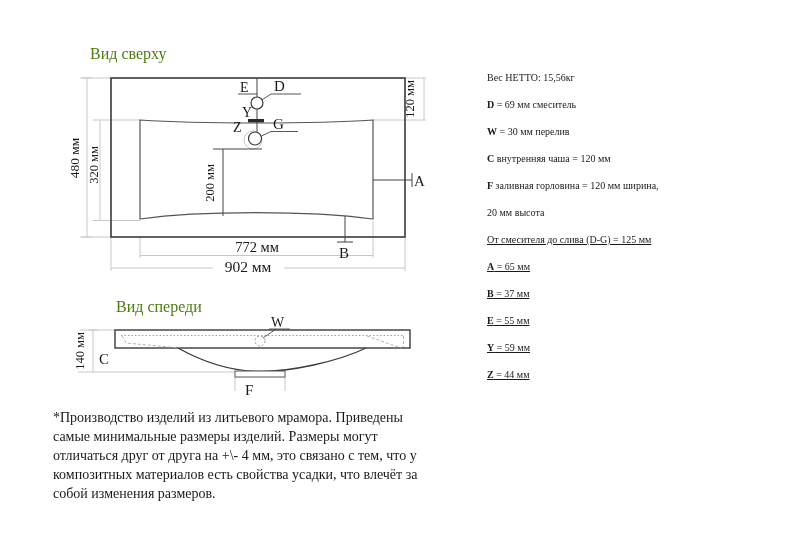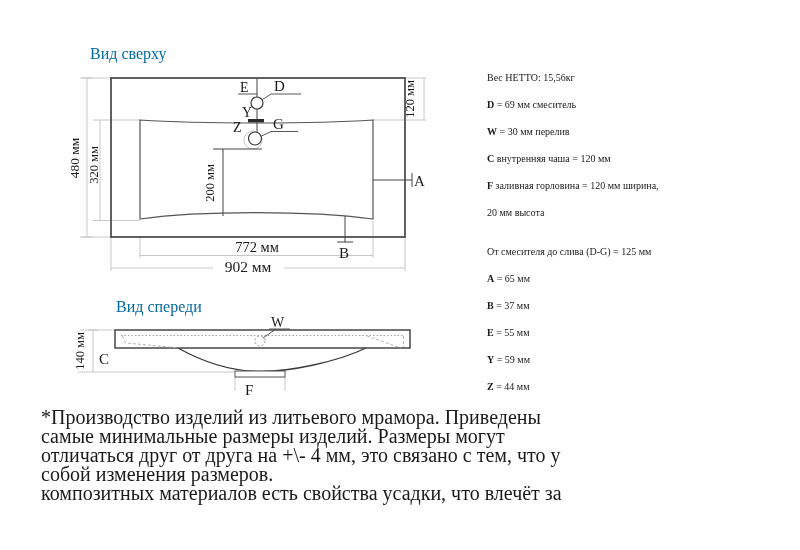--- a/index.html
+++ b/index.html
@@ -1,27 +1,27 @@
 <!DOCTYPE html>
 <html><head>
 <meta charset="utf-8">
 <style>
   html,body{margin:0;padding:0;background:#ffffff;}
   .canvas{position:relative;width:800px;height:550px;background:#ffffff;overflow:hidden;
           font-family:"Liberation Serif", serif;color:#1a1a1a;}
-  .view-title{position:absolute;font-size:16px;color:#0369a1;white-space:nowrap;}
+  .view-title{position:absolute;font-size:16px;color:#4d7c0f;white-space:nowrap;}
   #title-top{left:90px;top:45px;}
   #title-front{left:92px;top:298px;margin-left:24px;}
   svg{position:absolute;font-family:"Liberation Serif", serif;}
   svg text{fill:#1a1a1a;}
   .specs{position:absolute;left:487px;top:64px;width:300px;font-size:10px;}
   .spec-line{height:27px;line-height:27px;white-space:nowrap;}
   .spec-line .b{font-weight:bold;}
-  .block2{margin-top:12px;}
-  .note{position:absolute;left:41px;top:408px;width:440px;font-size:20px;line-height:19px;}
+  .block2{margin-top:0;text-decoration:underline;}
+  .note{position:absolute;left:53px;top:408px;width:440px;font-size:14px;line-height:19px;}
   .note div{white-space:nowrap;}
 </style>
 </head>
 <body>
 
 <div class="canvas">
 
   <div class="view-title" id="title-top">Вид сверху</div>
   <div class="view-title" id="title-front">Вид спереди</div>
 
@@ -135,17 +135,17 @@
       <div class="spec-line"><span class="b">E</span><span> = 55 мм</span></div>
       <div class="spec-line"><span class="b">Y</span><span> = 59 мм</span></div>
       <div class="spec-line"><span class="b">Z</span><span> = 44 мм</span></div>
     </div>
   </div>
 
   <div class="note">
     <div>*Производство изделий из литьевого мрамора. Приведены</div>
     <div>самые минимальные размеры изделий. Размеры могут</div>
     <div>отличаться друг от друга на +\- 4 мм, это связано с тем, что у</div>
+    <div>композитных материалов есть свойства усадки, что влечёт за</div>
     <div>собой изменения размеров.</div>
-    <div>композитных материалов есть свойства усадки, что влечёт за</div>
   </div>
 
 </div>
 
 </body></html>

